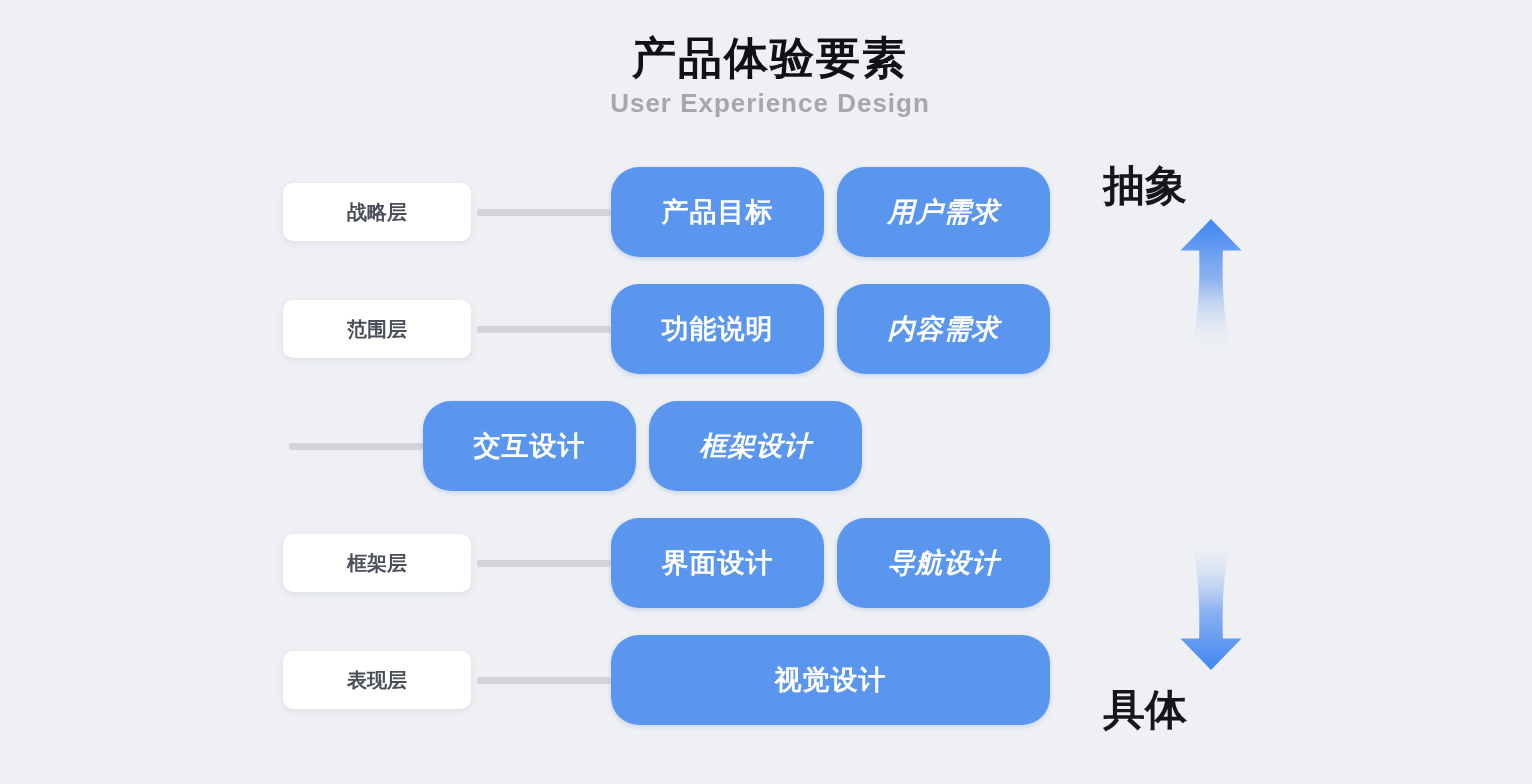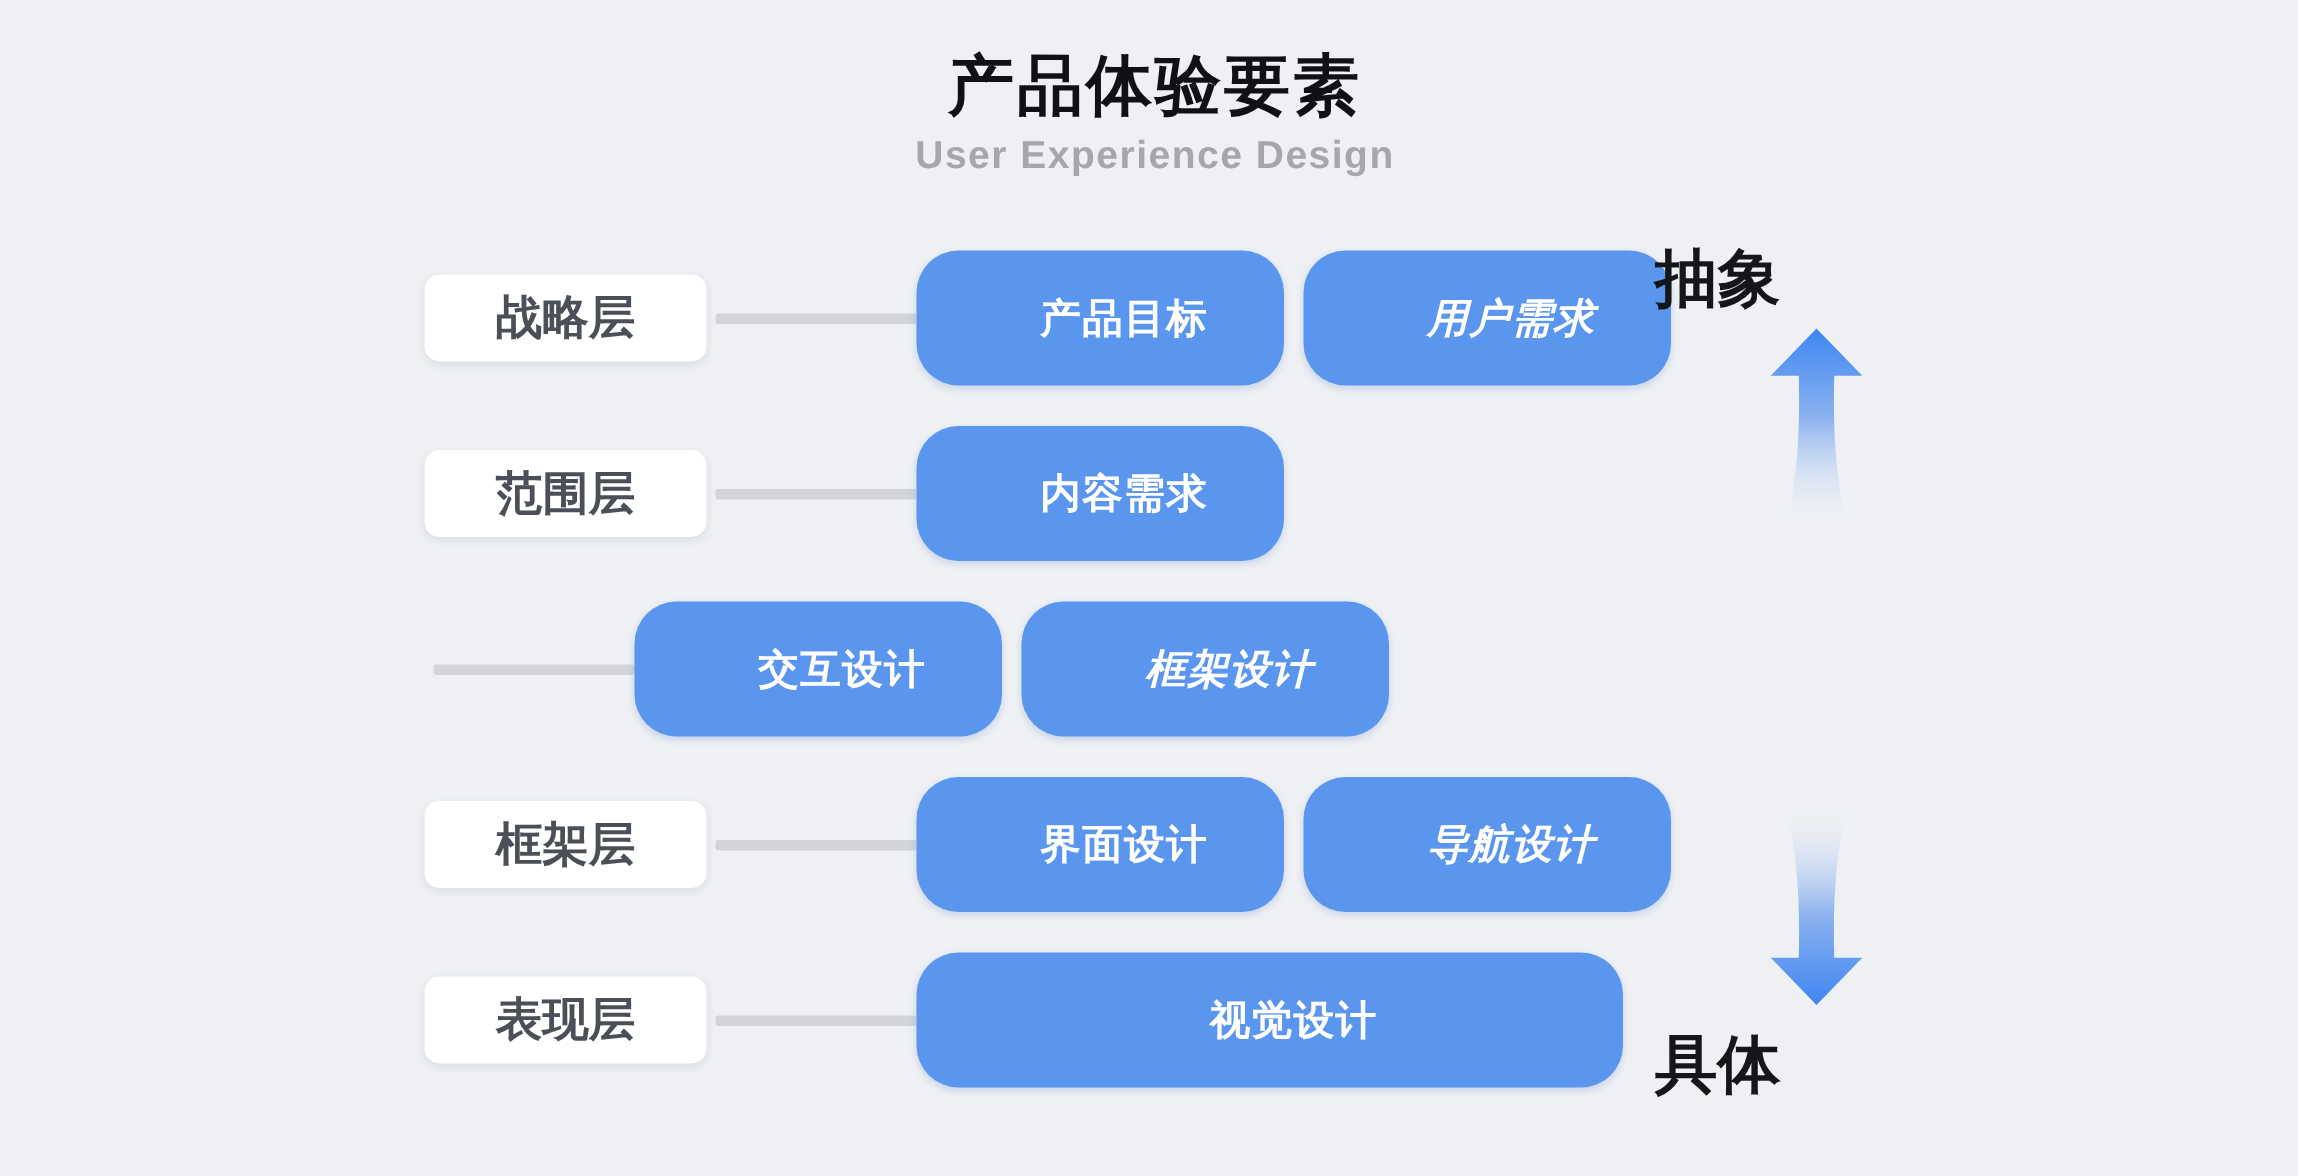--- a/index.html
+++ b/index.html
@@ -31,35 +31,34 @@
   .row{
     position:absolute;left:283px;height:90px;
     display:flex;align-items:center;
   }
   .row-0{top:167px}.row-1{top:284px}.row-2{top:401px}.row-3{top:518px}.row-4{top:635px}
   .label-box{
     width:188px;height:58px;flex:0 0 auto;
     background:#ffffff;border-radius:10px;
     box-shadow:0 2px 6px rgba(60,64,72,0.10);
     display:flex;align-items:center;justify-content:center;
-    font-size:31px;font-weight:700;color:#4a4f58;
+    font-size:20px;font-weight:700;color:#4a4f58;
   }
   .connector{
     width:134px;height:7px;flex:0 0 auto;
     margin-left:6px;
     background:#d2d4d9;border-radius:2px;
   }
   .pill{
     height:90px;flex:0 0 auto;
     background:#5b96ee;border-radius:28px;
     box-shadow:0 2px 5px rgba(70,115,190,0.22);
     display:flex;align-items:center;justify-content:center;
     font-size:27px;font-weight:700;color:#ffffff;
     letter-spacing:1px;
-    padding-left:32px;
   }
   .pill.half{width:213px;}
   .pill.full{width:439px;}
   .pill + .pill{margin-left:13px;font-style:italic;}
   
   .axis-label{
     position:absolute;left:1055px;width:180px;
     text-align:center;
     font-size:42px;font-weight:800;color:#15161a;
   }
@@ -82,20 +81,21 @@
   <div class="row row-0">
     <div class="label-box">战略层</div>
     <div class="connector"></div>
     <div class="pill half">产品目标</div>
     <div class="pill half">用户需求</div>
   </div>
 
   <div class="row row-1">
     <div class="label-box">范围层</div>
     <div class="connector"></div>
+    <div class="pill half">功能说明</div>
     <div class="pill half">内容需求</div>
   </div>
 
   <div class="row row-2">
     <div class="connector"></div>
     <div class="pill half">交互设计</div>
     <div class="pill half">框架设计</div>
   </div>
 
   <div class="row row-3">

